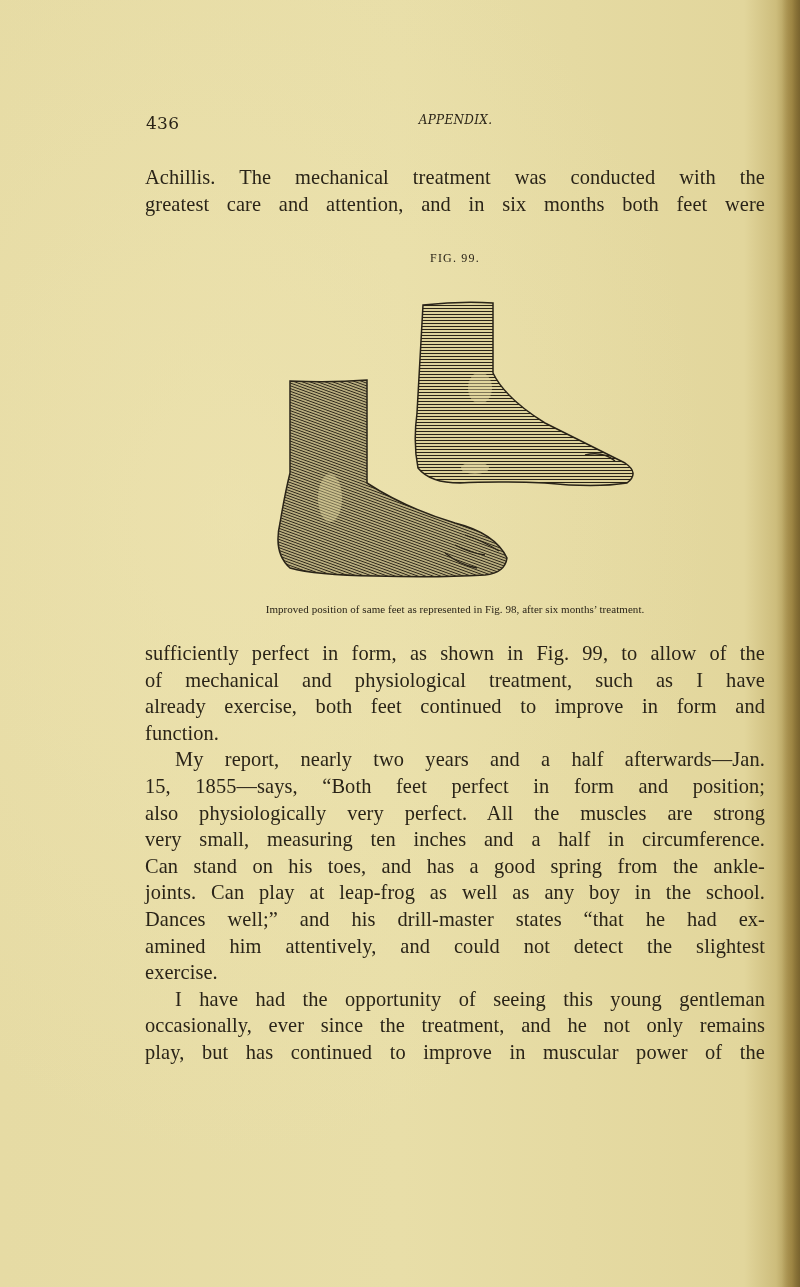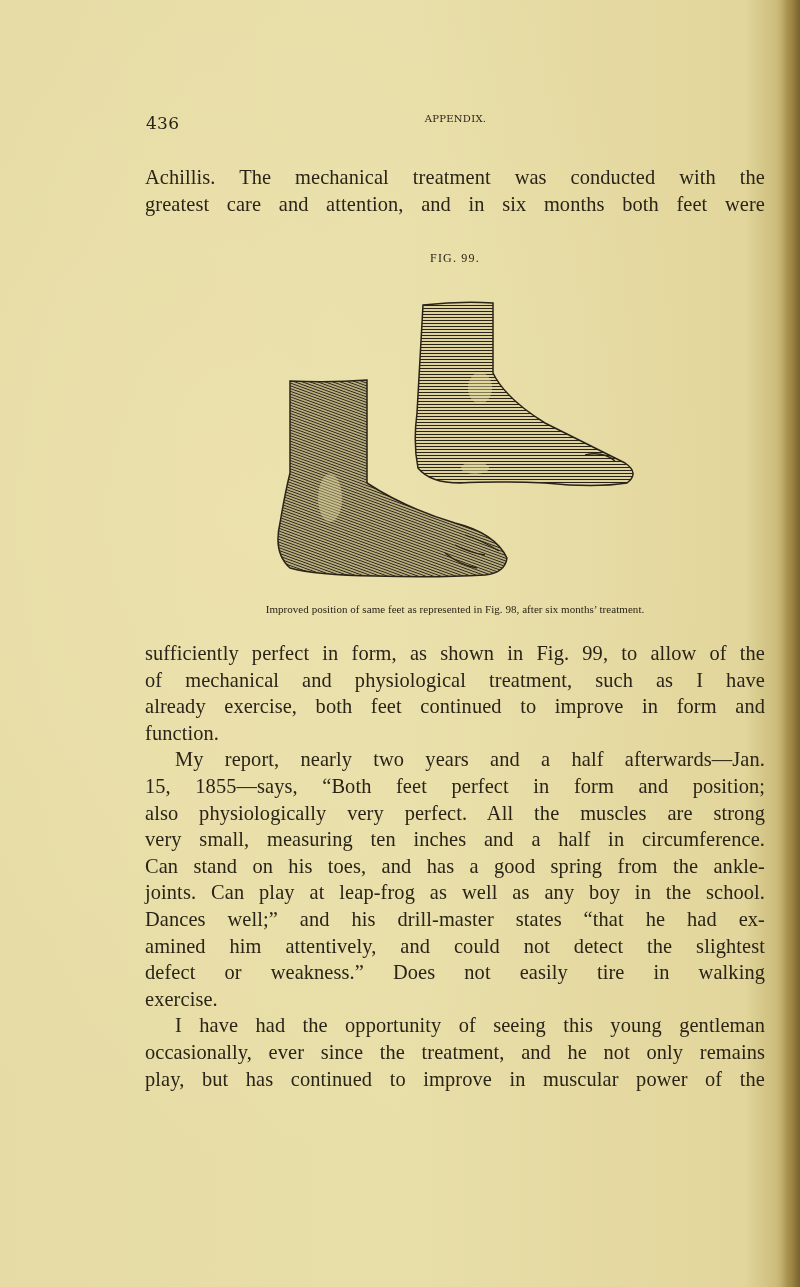--- a/index.html
+++ b/index.html
@@ -17,21 +17,21 @@
     }
     .spine {
       position: absolute; top: 0; right: 0; width: 18px; height: 1287px;
       background: linear-gradient(90deg, rgba(180,160,90,0) 0%, rgba(150,125,60,0.6) 55%, rgba(120,98,45,0.9) 100%);
     }
     .running-head {
       position: absolute; top: 113px; left: 146px; width: 620px; height: 24px;
       font-size: 17px; letter-spacing: 0.3px;
     }
     .page-number { position: absolute; left: 0; top: 0; }
-    .head-title { position: absolute; left: 0; right: 1px; text-align: center; top: 0; font-size: 10px; }
+    .head-title { position: absolute; left: 0; right: 1px; text-align: center; top: 0; font-size: 12px; font-style: italic; }
     .text {
       position: absolute; left: 145px; width: 620px;
       font-size: 20.4px; line-height: 26.6px;
       text-align: justify;
       font-family: "Liberation Serif", "DejaVu Serif", serif;
       letter-spacing: 0.1px;
     }
     .line { display: block; text-align: justify; text-align-last: justify; white-space: nowrap; height: 26.6px; }
     .line.last { text-align-last: left; }
     .line.indent { padding-left: 30px; }
@@ -112,21 +112,20 @@
   </div>
   <div>
     <span class="line indent">My report, nearly two years and a half afterwards—Jan.</span>
     <span class="line">15, 1855—says, “Both feet perfect in form and position;</span>
     <span class="line">also physiologically very perfect.  All the muscles are strong</span>
     <span class="line">very small, measuring ten inches and a half in circumference.</span>
     <span class="line">Can stand on his toes, and has a good spring from the ankle-</span>
     <span class="line">joints.  Can play at leap-frog as well as any boy in the school.</span>
     <span class="line">Dances well;” and his drill-master states “that he had ex-</span>
     <span class="line">amined him attentively, and could not detect the slightest</span>
-    <span class="line">defect or weakness.”  Does not easily tire in walking</span>
     <span class="line last">exercise.</span>
   </div>
   <div>
     <span class="line indent">I have had the opportunity of seeing this young gentleman</span>
     <span class="line">occasionally, ever since the treatment, and he not only remains</span>
     <span class="line">play, but has continued to improve in muscular power of the</span>
   </div>
 </div>
 
 </body></html>

